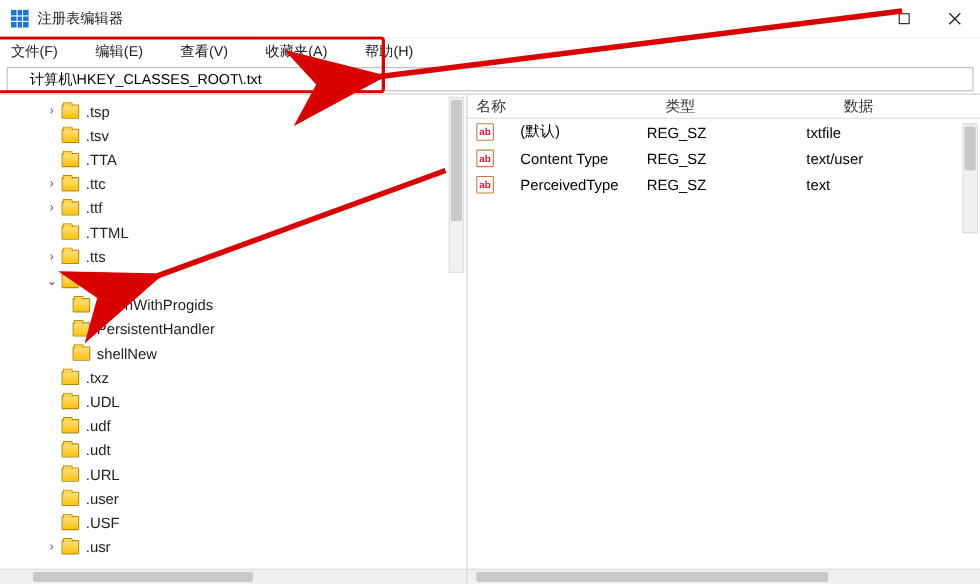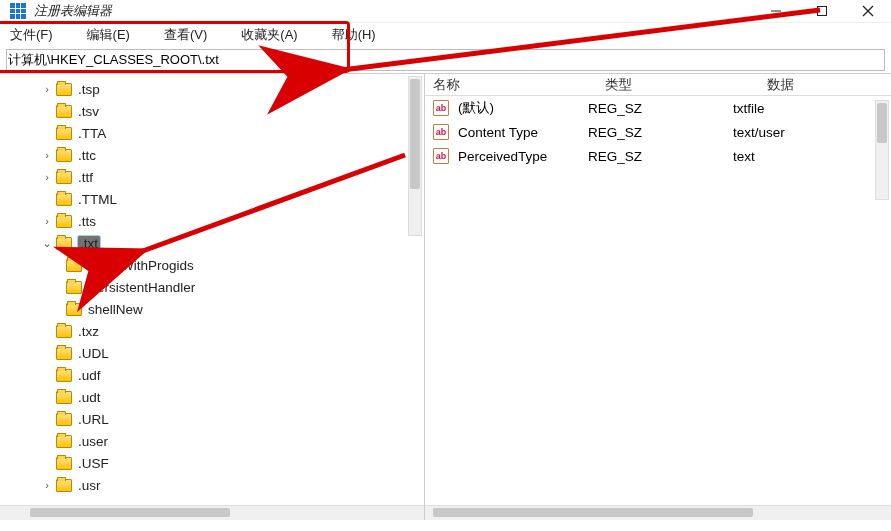--- a/index.html
+++ b/index.html
@@ -1,29 +1,29 @@
 <!DOCTYPE html>
 <html><head>
 <meta charset="utf-8">
 <style>
   * { box-sizing: border-box; margin: 0; padding: 0; font-family: "Microsoft YaHei", "Segoe UI", sans-serif; }
   body { background: #fff; width: 891px; height: 531px; overflow: hidden; position: relative; }
 
-  .titlebar { height: 23px; display: flex; align-items: center; border-bottom: 1px solid #eee; font-style: italic; }
+  .titlebar { height: 35px; display: flex; align-items: center; border-bottom: 1px solid #eee; }
   .titlebar .app-icon { width: 16px; height: 16px; margin: 0 8px 0 10px; background: #1976d2; display: inline-block; position: relative; }
   .titlebar .app-icon::before { content:""; position:absolute; width:100%; height:100%; background: linear-gradient(#fff,#fff) 0 33%/100% 1px no-repeat, linear-gradient(#fff,#fff) 0 66%/100% 1px no-repeat, linear-gradient(#fff,#fff) 33% 0/1px 100% no-repeat, linear-gradient(#fff,#fff) 66% 0/1px 100% no-repeat; }
   .titlebar .title { font-size: 13px; color: #222; flex: 0 0 auto; }
   .titlebar .spacer { flex: 1; }
   .winbtn { width: 46px; height: 34px; display:flex; align-items:center; justify-content:center; color:#222; font-size: 14px; }
   .winbtn svg { width: 12px; height: 12px; }
 
   .menubar { height: 24px; display: flex; align-items: center; padding: 0 10px; gap: 34px; font-size: 13px; color: #222; }
 
   .addrwrap { position: relative; }
-  .addrbar { height: 22px; border: 1px solid #bbb; margin: 2px 6px 2px 6px; display: flex; align-items: center; padding: 0 1px; font-size: 13px; background:#fff; }
+  .addrbar { height: 22px; border: 1px solid #bbb; margin: 2px 6px 2px 6px; display: flex; align-items: center; padding: 0 20px; font-size: 13px; background:#fff; }
   .red-hl { position:absolute; left:0; top:-28px; width:350px; height:52px; border:3px solid #d80000; border-left:none; border-radius: 0 4px 4px 0; z-index: 5; pointer-events:none; }
 
   .panes { display:flex; height: calc(531px - 34px - 24px - 26px - 15px); border-top: 1px solid #ccc; }
   .tree-pane { width: 425px; overflow: hidden; position: relative; border-right: 1px solid #ccc; }
   .tree { padding: 4px 0 0 0; font-size: 13.5px; color: #222; }
   .tree-row { display:flex; align-items:center; height: 22px; white-space: nowrap; }
   .depth0 { padding-left: 40px; }
   .depth1 { padding-left: 50px; }
   .expander { width: 14px; text-align:center; color:#555; font-size: 11px; display:inline-block; }
   .expander.empty { visibility:hidden; }
@@ -36,21 +36,21 @@
 
   .right-pane { flex:1; position:relative; font-size:13.5px; }
   .rp-header { display:flex; height:22px; align-items:center; border-bottom:1px solid #ddd; color:#333;gap:17px; }
   .rp-header .col { padding: 0 8px; }
   .c-name { width: 155px; }
   .c-type { width: 145px; }
   .c-data { flex:1; }
   .rp-rows { }
   .rp-row { display:flex; height: 24px; align-items:center; }
   .rp-row .col { padding: 0 8px; }
-  .val-icon { width:16px; height:16px; margin-right:9px; display:inline-flex; align-items:center; justify-content:center; background:#fff; border:1px solid #c97c3a; color:#d14; font-size:9px; font-weight:bold; border-radius:1px; }
+  .val-icon { width:16px; height:16px; margin-right:24px; display:inline-flex; align-items:center; justify-content:center; background:#fff; border:1px solid #c97c3a; color:#d14; font-size:9px; font-weight:bold; border-radius:1px; }
   .name-cell { display:flex; align-items:center; }
   .rp-vs { position:absolute; right:2px; top:26px; width:14px; height:100px; background:#f0f0f0; border:1px solid #ddd; }
   .rp-vs .thumb { position:absolute; top:2px; left:1px; width:10px; height:40px; background:#c8c8c8; border-radius:2px; }
 
   .hscroll { display:flex; height:15px; }
   .hscroll .track { height:15px; background:#f0f0f0; border-top:1px solid #ddd; position:relative; }
   .hscroll .track.left { width:425px; border-right:1px solid #ccc; }
   .hscroll .track.right { flex:1; }
   .hscroll .thumb { position:absolute; top:2px; left:30px; height:9px; width:200px; background:#c8c8c8; border-radius:2px; }
 

